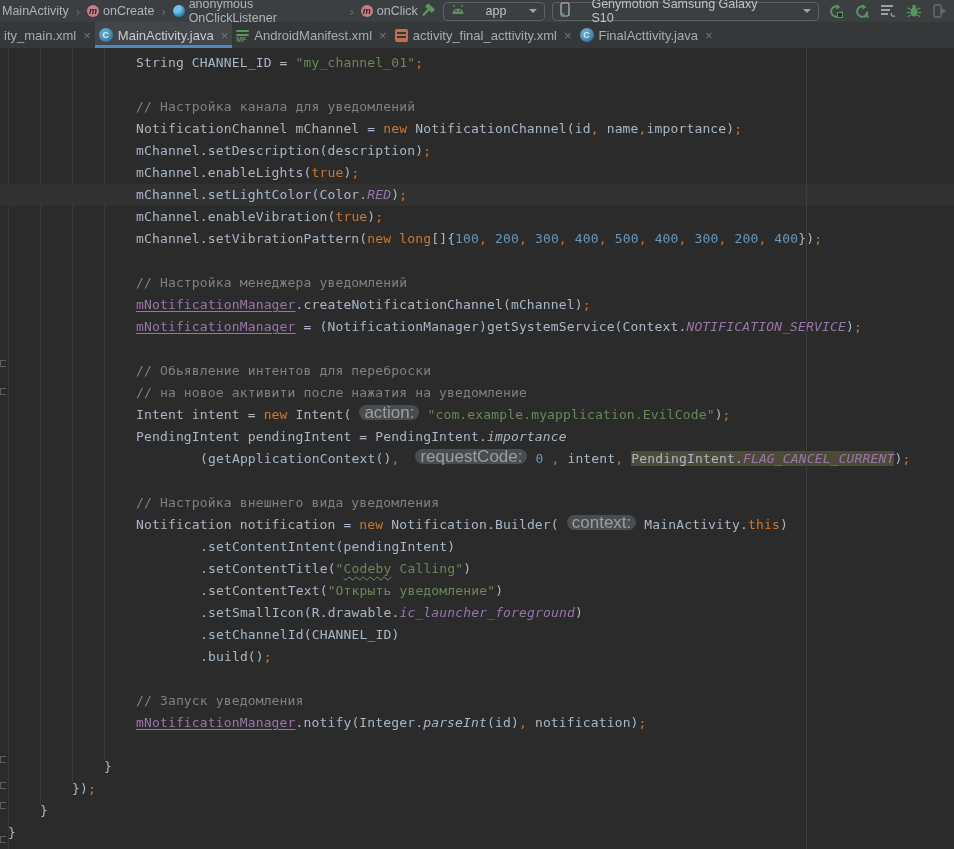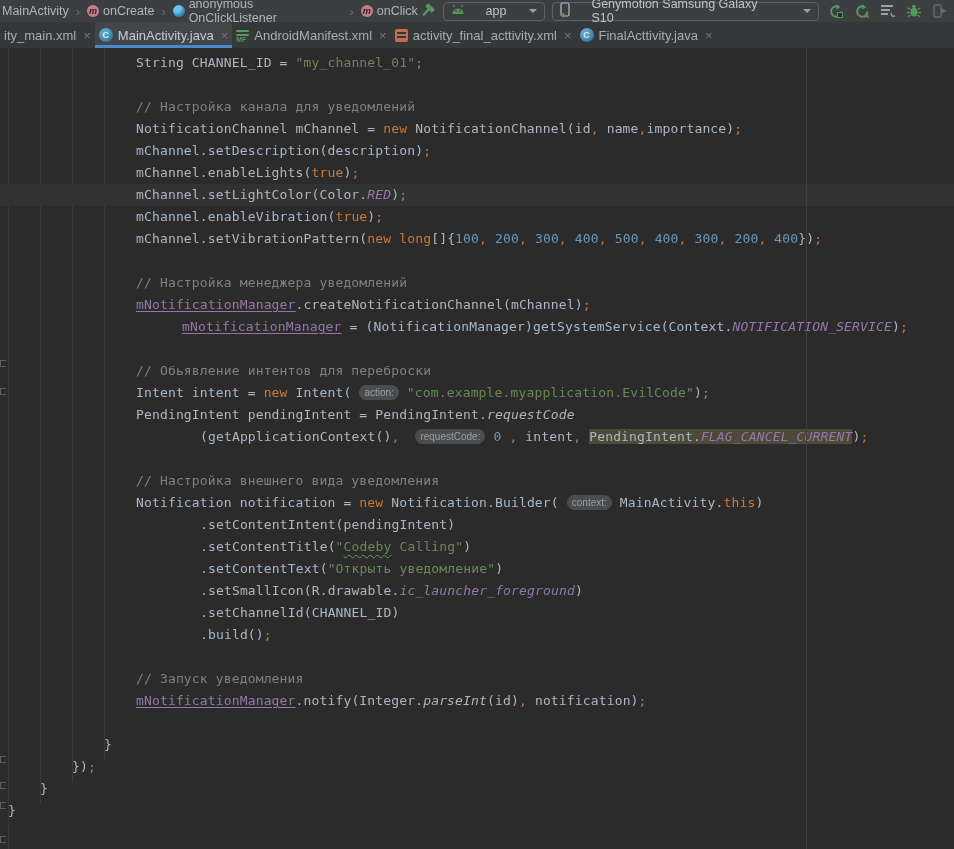--- a/index.html
+++ b/index.html
@@ -63,21 +63,21 @@
   .t-s { color:#6A8759; }
   .t-n { color:#6897BB; }
   .t-c { color:#808080; }
   .t-p { color:#CC7832; }
   .t-f { color:#9876AA; text-decoration:underline; text-underline-offset:2px; }
   .t-sc { color:#9876AA; font-style:italic; }
   .t-sm { font-style:italic; }
   .t-hl { background:#4E4A3A; }
   .t-typo { text-decoration:underline wavy #639A60; text-decoration-thickness:1px; text-underline-offset:3px; }
   .t-h { display:inline-block; background:#4A4D4F; color:#9A9EA2; border-radius:8px;
-         padding:0 5px; font-size:10px; line-height:15px; vertical-align:1px;
+         padding:0 5px; font-size:17px; line-height:15px; vertical-align:1px;
          font-family:"Liberation Sans", sans-serif; letter-spacing:0; }
   .fold { position:absolute; left:0; width:6px; height:7px; border:1px solid #5A5E60;
           border-right:none; z-index:2; cursor:pointer; }
 </style>
 </head>
 <body>
 
 <div class="app">
 
   <div class="navbar">
@@ -227,25 +227,26 @@
         <div class="line" style="padding-left: 136px;"><span class="t-c">// Настройка канала для уведомлений</span></div>
         <div class="line" style="padding-left: 136px;"><span class="t-d">NotificationChannel mChannel = </span><span class="t-k">new</span><span class="t-d"> NotificationChannel(id</span><span class="t-p">,</span><span class="t-d"> name</span><span class="t-p">,</span><span class="t-d">importance)</span><span class="t-p">;</span></div>
         <div class="line" style="padding-left: 136px;"><span class="t-d">mChannel.setDescription(description)</span><span class="t-p">;</span></div>
         <div class="line" style="padding-left: 136px;"><span class="t-d">mChannel.enableLights(</span><span class="t-k">true</span><span class="t-d">)</span><span class="t-p">;</span></div>
         <div class="line cur" style="padding-left: 136px;"><span class="t-d">mChannel.setLightColor(Color.</span><span class="t-sc">RED</span><span class="t-d">)</span><span class="t-p">;</span></div>
         <div class="line" style="padding-left: 136px;"><span class="t-d">mChannel.enableVibration(</span><span class="t-k">true</span><span class="t-d">)</span><span class="t-p">;</span></div>
         <div class="line" style="padding-left: 136px;"><span class="t-d">mChannel.setVibrationPattern(</span><span class="t-k">new</span><span class="t-d"> </span><span class="t-k">long</span><span class="t-d">[]{</span><span class="t-n">100</span><span class="t-p">,</span><span class="t-d"> </span><span class="t-n">200</span><span class="t-p">,</span><span class="t-d"> </span><span class="t-n">300</span><span class="t-p">,</span><span class="t-d"> </span><span class="t-n">400</span><span class="t-p">,</span><span class="t-d"> </span><span class="t-n">500</span><span class="t-p">,</span><span class="t-d"> </span><span class="t-n">400</span><span class="t-p">,</span><span class="t-d"> </span><span class="t-n">300</span><span class="t-p">,</span><span class="t-d"> </span><span class="t-n">200</span><span class="t-p">,</span><span class="t-d"> </span><span class="t-n">400</span><span class="t-d">})</span><span class="t-p">;</span></div>
         <div class="line" style="padding-left: 136px;">&nbsp;</div>
         <div class="line" style="padding-left: 136px;"><span class="t-c">// Настройка менеджера уведомлений</span></div>
         <div class="line" style="padding-left: 136px;"><span class="t-f">mNotificationManager</span><span class="t-d">.createNotificationChannel(mChannel)</span><span class="t-p">;</span></div>
-        <div class="line" style="padding-left: 136px; text-align: center;"><span class="t-f">mNotificationManager</span><span class="t-d"> = (NotificationManager)getSystemService(Context.</span><span class="t-sc">NOTIFICATION_SERVICE</span><span class="t-d">)</span><span class="t-p">;</span></div>
+        <div class="line" style="padding-left: 136px;"><span class="t-f">mNotificationManager</span><span class="t-d"> = (NotificationManager)getSystemService(Context.</span><span class="t-sc">NOTIFICATION_SERVICE</span><span class="t-d">)</span><span class="t-p">;</span></div>
         <div class="line" style="padding-left: 136px;">&nbsp;</div>
         <div class="line" style="padding-left: 136px;"><span class="t-c">// Обьявление интентов для переброски</span></div>
+        <div class="line" style="padding-left: 136px;"><span class="t-c">// на новое активити после нажатия на уведомление</span></div>
         <div class="line" style="padding-left: 136px;"><span class="t-d">Intent intent = </span><span class="t-k">new</span><span class="t-d"> Intent( </span><span class="t-h">action:</span><span class="t-d"> </span><span class="t-s">"com.example.myapplication.EvilCode"</span><span class="t-d">)</span><span class="t-p">;</span></div>
-        <div class="line" style="padding-left: 136px;"><span class="t-d">PendingIntent pendingIntent = PendingIntent.</span><span class="t-sm">requestCode</span></div>
+        <div class="line" style="padding-left: 136px;"><span class="t-d">PendingIntent pendingIntent = PendingIntent.</span><span class="t-sm">importance</span></div>
         <div class="line" style="padding-left: 200px;"><span class="t-d">(getApplicationContext()</span><span class="t-p">,</span><span class="t-d">  </span><span class="t-h">requestCode:</span><span class="t-d"> </span><span class="t-n">0</span><span class="t-d"> </span><span class="t-p">,</span><span class="t-d"> intent</span><span class="t-p">,</span><span class="t-d"> </span><span class="t-d t-hl">PendingIntent.</span><span class="t-sc t-hl">FLAG_CANCEL_CURRENT</span><span class="t-d">)</span><span class="t-p">;</span></div>
         <div class="line" style="padding-left: 136px;">&nbsp;</div>
         <div class="line" style="padding-left: 136px;"><span class="t-c">// Настройка внешнего вида уведомления</span></div>
         <div class="line" style="padding-left: 136px;"><span class="t-d">Notification notification = </span><span class="t-k">new</span><span class="t-d"> Notification.Builder( </span><span class="t-h">context:</span><span class="t-d"> MainActivity.</span><span class="t-k">this</span><span class="t-d">)</span></div>
         <div class="line" style="padding-left: 200px;"><span class="t-d">.setContentIntent(pendingIntent)</span></div>
         <div class="line" style="padding-left: 200px;"><span class="t-d">.setContentTitle(</span><span class="t-s">"</span><span class="t-s t-typo">Codeby</span><span class="t-s"> Calling"</span><span class="t-d">)</span></div>
         <div class="line" style="padding-left: 200px;"><span class="t-d">.setContentText(</span><span class="t-s">"Открыть уведомление"</span><span class="t-d">)</span></div>
         <div class="line" style="padding-left: 200px;"><span class="t-d">.setSmallIcon(R.drawable.</span><span class="t-sc">ic_launcher_foreground</span><span class="t-d">)</span></div>
         <div class="line" style="padding-left: 200px;"><span class="t-d">.setChannelId(CHANNEL_ID)</span></div>
         <div class="line" style="padding-left: 200px;"><span class="t-d">.build()</span><span class="t-p">;</span></div>

